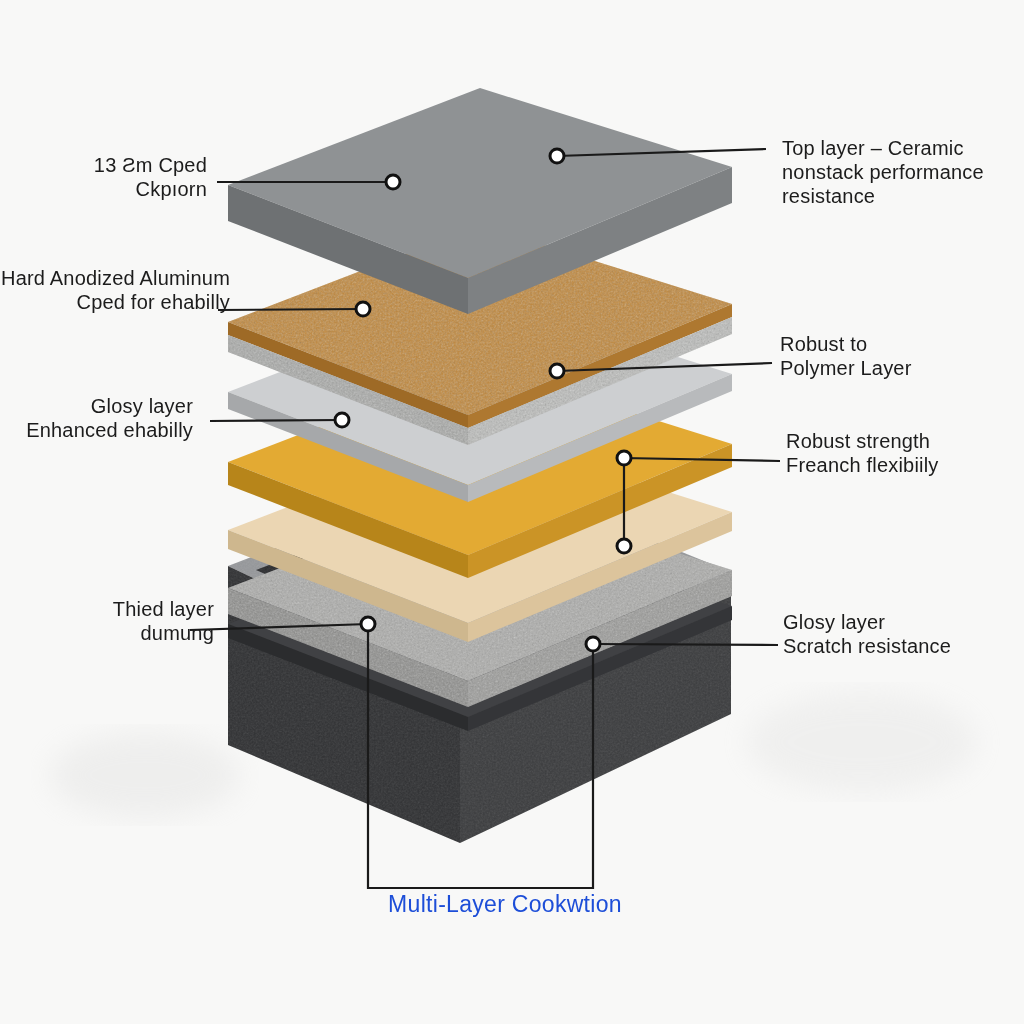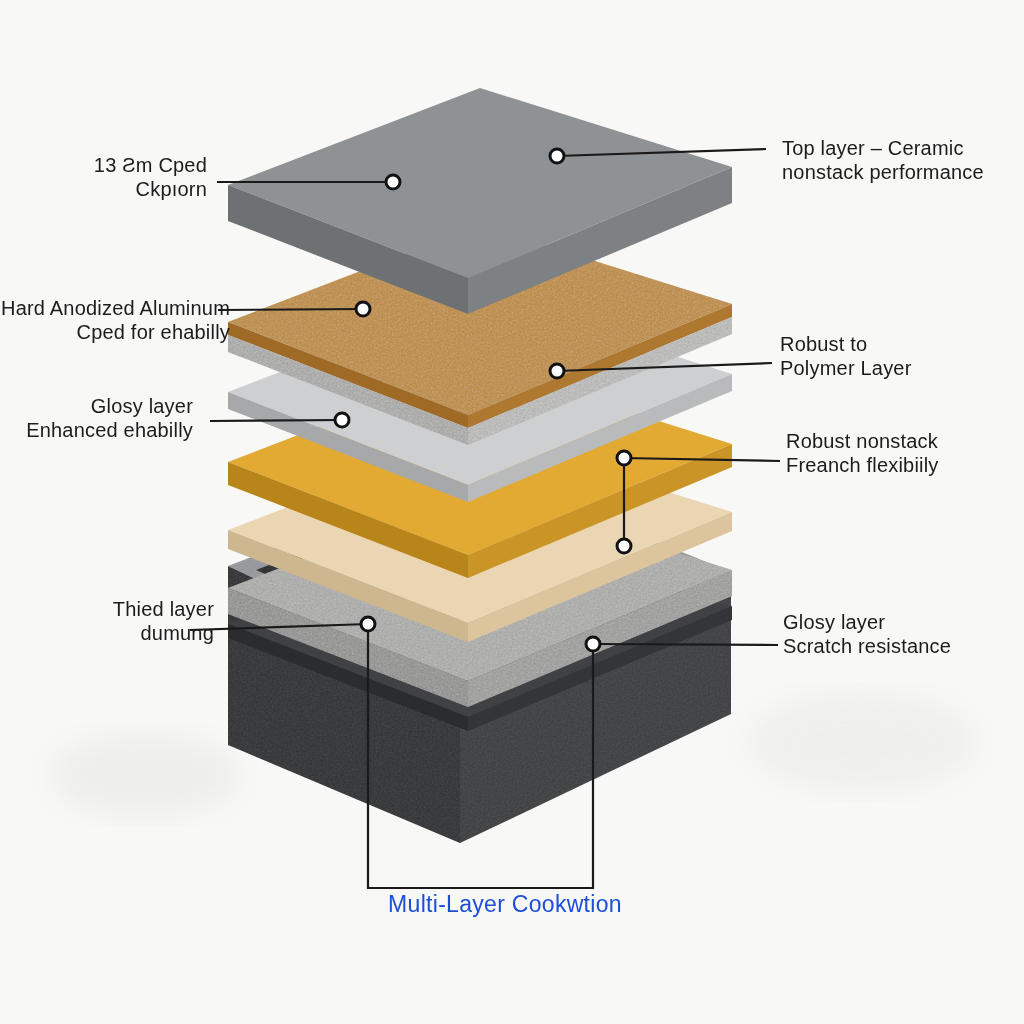--- a/index.html
+++ b/index.html
@@ -149,43 +149,44 @@
     <circle cx="624" cy="546" r="7"></circle>
     <circle cx="368" cy="624" r="7"></circle>
     <circle cx="593" cy="644" r="7"></circle>
   </g>
 </svg>
 
 <div class="lbl left" style="right:817px;top:153px;">
   <span class="ln">13 Ƨm Cped</span>
   <span class="ln">Ckpıorn</span>
 </div>
-<div class="lbl left" style="right:794px;top:296px;text-align:right;">
+<div class="lbl left" style="right:794px;top:266px;text-align:right;">
   <span class="ln">Hard Anodized Aluminum</span>
   <span class="ln">Cped for ehabilly</span>
 </div>
 <div class="lbl left" style="right:831px;top:394px;">
   <span class="ln">Glosy layer</span>
   <span class="ln">Enhanced ehabilly</span>
 </div>
 <div class="lbl left" style="right:810px;top:597px;">
   <span class="ln">Thied layer</span>
   <span class="ln">dumung</span>
 </div>
 
 <div class="lbl" style="left:782px;top:136px;">
   <span class="ln">Top layer – Ceramic</span>
   <span class="ln">nonstack performance</span>
+  <span class="ln">resistance</span>
 </div>
 <div class="lbl" style="left:780px;top:332px;">
   <span class="ln">Robust to</span>
   <span class="ln">Polymer Layer</span>
 </div>
 <div class="lbl" style="left:786px;top:429px;">
-  <span class="ln">Robust nonstack</span>
+  <span class="ln">Robust strength</span>
   <span class="ln">Freanch flexibiily</span>
 </div>
 <div class="lbl" style="left:783px;top:610px;">
   <span class="ln">Glosy layer</span>
   <span class="ln">Scratch resistance</span>
 </div>
 
 <div class="title" style="left:505px;top:891px;">Multi-Layer Cookwtion</div>
 
 </div>

